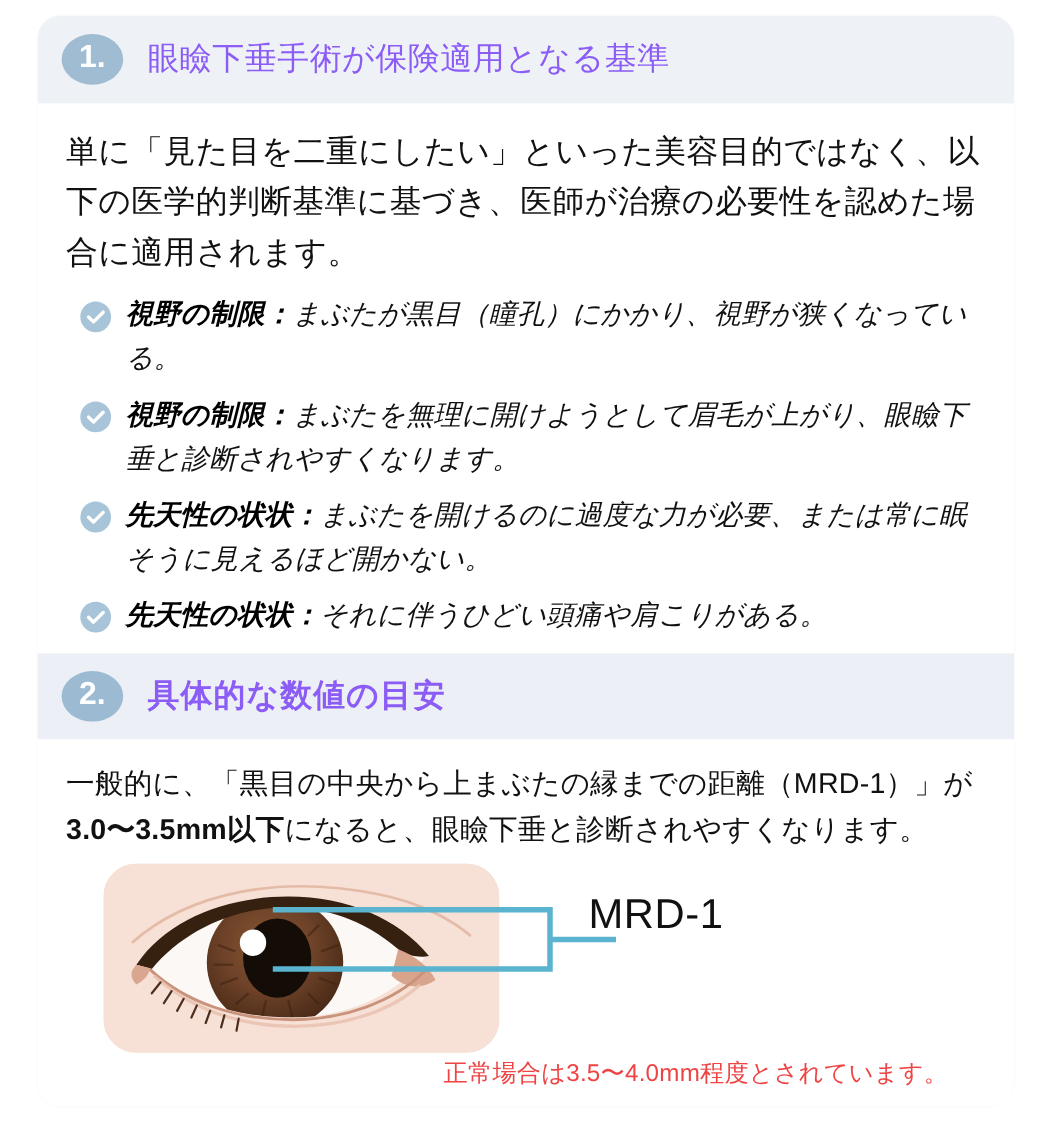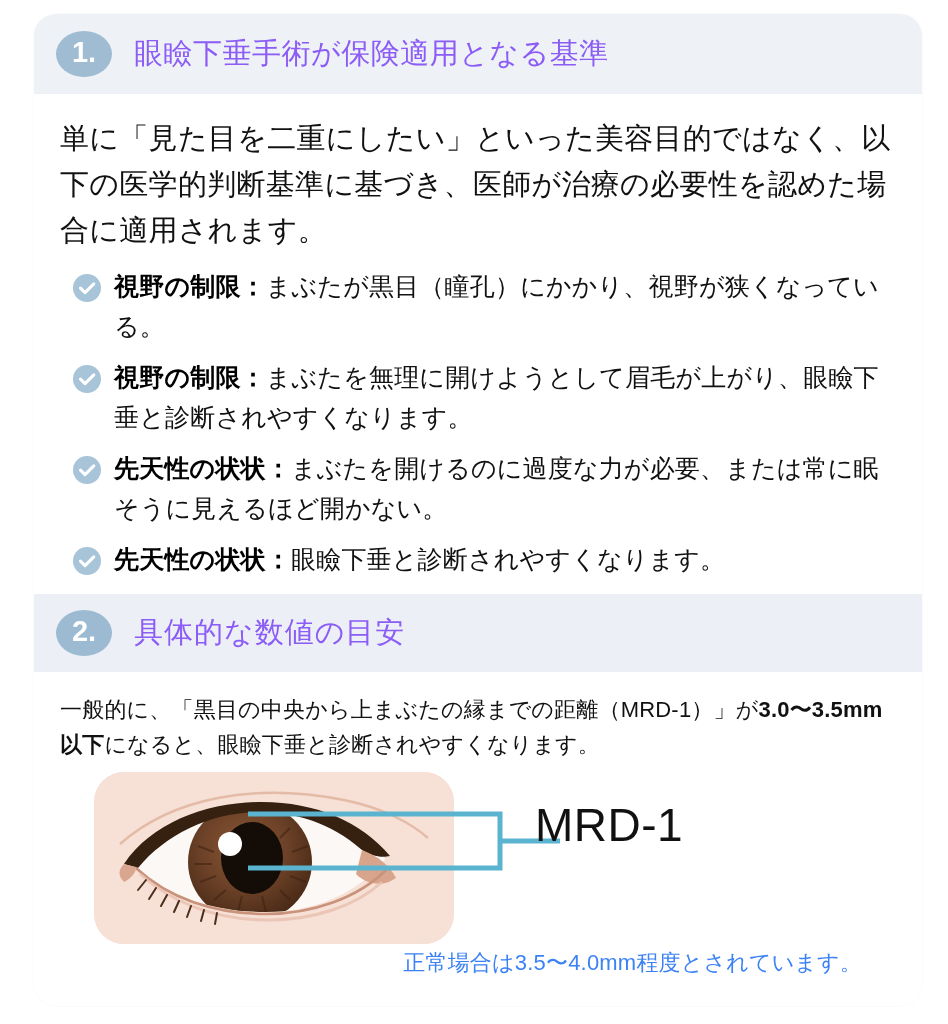--- a/index.html
+++ b/index.html
@@ -59,21 +59,21 @@
   }
   .badge.b2 { background: #9cbad1; }
 
   .sec-title {
     margin-left: 22px;
     font-size: 29px;
     color: #8b5cf6;
     font-weight: 400;
     letter-spacing: 0.5px;
   }
-  .sec-title.thin { font-weight: 400; letter-spacing: 1px; text-align: right; }
+  .sec-title.thin { font-weight: 700; letter-spacing: 1px; text-align: right; }
 
   
   .sec-body {
     padding: 22px 26px 0 26px;
   }
 
   .lead {
     font-size: 29px;
     line-height: 1.58;
     color: #111111;
@@ -82,20 +82,21 @@
 
   .checklist {
     margin-top: 14px;
   }
 
   .check-item {
     display: flex;
     align-items: flex-start;
     margin-bottom: 12px;
     padding-left: 12px;
+    font-style: italic;
   }
 
   .check-icon {
     flex: 0 0 auto;
     width: 30px;
     height: 30px;
     margin-top: 6px;
     margin-right: 12px;
   }
   .check-icon svg { display: block; width: 30px; height: 30px; }
@@ -108,21 +109,21 @@
   }
   .check-text b {
     font-weight: 700;
     color: #000000;
   }
 
   
   .sec2-body { padding: 20px 26px 0 26px; }
 
   .mrd-lead {
-    font-size: 22px;
+    font-size: 26px;
     line-height: 1.6;
     color: #111111;
     letter-spacing: 0.2px;
   }
   .mrd-lead b { font-weight: 700; }
 
   .figure {
     position: relative;
     margin-top: 10px;
     height: 200px;
@@ -134,32 +135,32 @@
     top: 0px;
     width: 360px;
     height: 172px;
   }
   .eye-wrap svg { display: block; width: 360px; height: 172px; }
 
   .mrd-label {
     position: absolute;
     left: 475px;
     top: 26px;
-    font-size: 46px;
+    font-size: 38px;
     color: #111111;
     font-weight: 400;
     letter-spacing: 0.5px;
   }
 
   .caption {
     position: absolute;
     right: 34px;
     bottom: -6px;
     font-size: 22px;
-    color: #3b82f6;
+    color: #ef4444;
     letter-spacing: 0.2px;
   }
 </style>
 </head>
 <body>
 
 <div class="page">
   <div class="card">
 
     <div class="sec-head">
@@ -202,21 +203,21 @@
           <span class="check-text"><b>先天性の状状：</b><span>まぶたを開けるのに過度な力が必要、または常に眠そうに見えるほど開かない。</span></span>
         </div>
 
         <div class="check-item">
           <span class="check-icon">
             <svg viewBox="0 0 30 30" xmlns="http://www.w3.org/2000/svg">
               <circle cx="15" cy="15" r="14" fill="#a8c4d8"></circle>
               <path d="M8.5 15.2 L13 19.6 L21.8 10.8" fill="none" stroke="#ffffff" stroke-width="3.1" stroke-linecap="round" stroke-linejoin="round"></path>
             </svg>
           </span>
-          <span class="check-text"><b>先天性の状状：</b><span>眼瞼下垂と診断されやすくなります。</span></span>
+          <span class="check-text"><b>先天性の状状：</b><span>それに伴うひどい頭痛や肩こりがある。</span></span>
         </div>
 
       </div>
     </div>
 
     <div class="sec-head second" style="margin-top:14px;">
       <div class="badge b2">2.</div>
       <div class="sec-title thin">具体的な数値の目安</div>
     </div>
 

